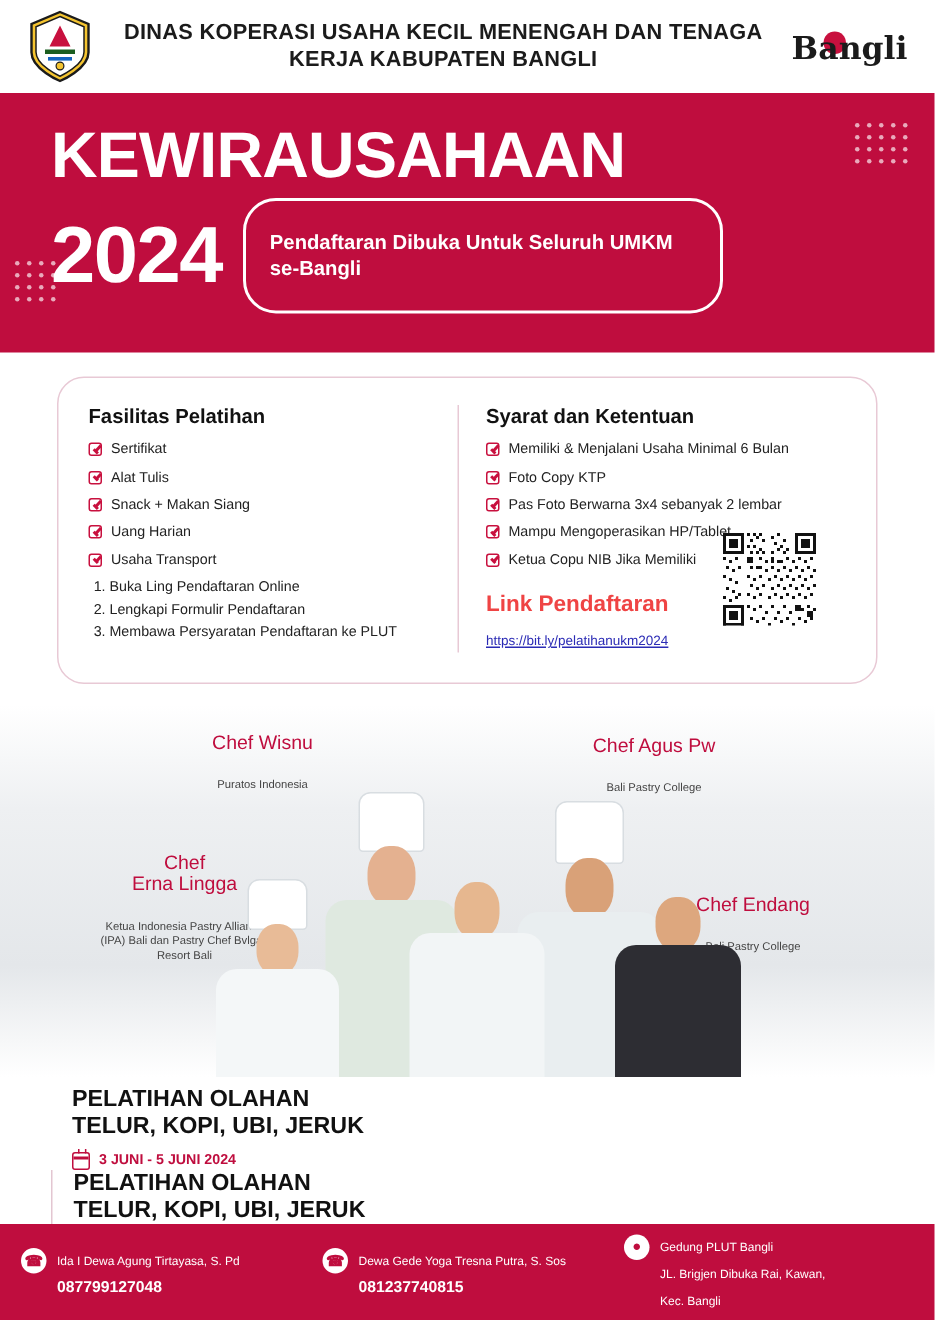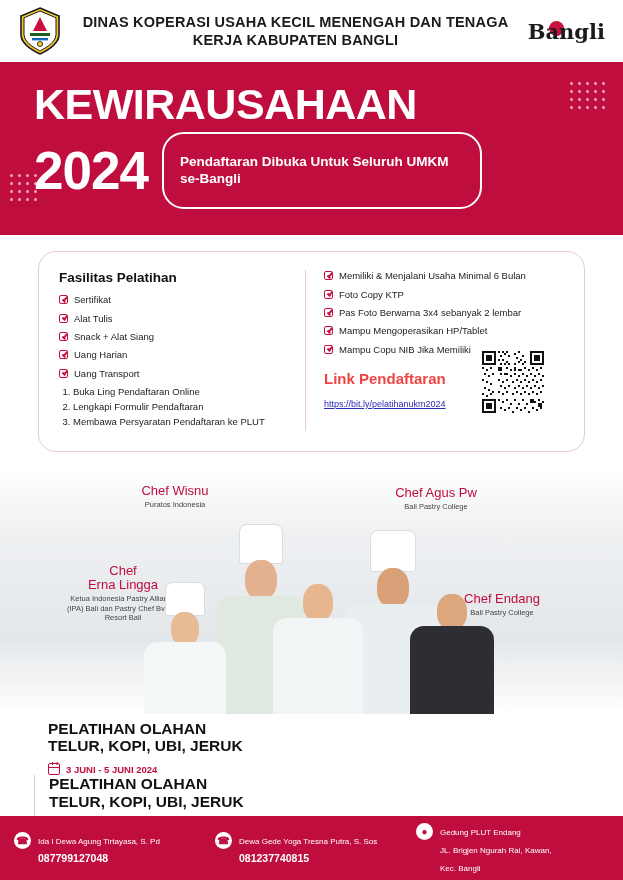--- a/index.html
+++ b/index.html
@@ -102,21 +102,21 @@
   .how-title { margin-top: 18px; }
 
   
   .chefs {
     position: relative; height: 248px; margin-top: 4px;
     background: linear-gradient(180deg,#ffffff 0%, #eef0f2 28%, #e4e7ea 70%, #ffffff 100%);
     overflow: hidden;
   }
   .chef-label { position: absolute; text-align: center; }
   .chef-label .nm { font-size: 13px; font-weight: normal; color: #bf0d3e; line-height: 1.1; }
-  .chef-label .sub { font-size: 7.5px; color: #444; line-height: 1.25; margin-top: 2px; }
+  .chef-label .sub { font-size: 7.5px; color: #444; line-height: 1.25; margin-top: 16px; }
 
   .person { position: absolute; bottom: 0; }
   .p-body { position: relative; width: 100%; height: 100%; }
   .toque { 
     position: absolute; left: 50%; transform: translateX(-50%);
     background: #fff; border: 1px solid #d8dde1; border-radius: 8px 8px 3px 3px;
   }
   .head { position: absolute; left: 50%; transform: translateX(-50%); border-radius: 45%; }
   .torso { position: absolute; left: 50%; transform: translateX(-50%); border-radius: 14px 14px 0 0; }
 
@@ -235,60 +235,61 @@
           <li>
               <span class="cmark"></span>
               <span>Sertifikat</span>
             </li>
           <li>
               <span class="cmark"></span>
               <span>Alat Tulis</span>
             </li>
           <li>
               <span class="cmark"></span>
-              <span>Snack + Alat Siang</span>
+              <span>Snack + Makan Siang</span>
             </li>
           <li>
               <span class="cmark"></span>
               <span>Uang Harian</span>
             </li>
           <li>
               <span class="cmark"></span>
-              <span>Uang Transport</span>
+              <span>Usaha Transport</span>
             </li>
         </ul>
 
         <ol class="steps">
           <li>Buka Ling Pendaftaran Online</li>
           <li>Lengkapi Formulir Pendaftaran</li>
           <li>Membawa Persyaratan Pendaftaran ke PLUT</li>
         </ol>
       </div>
 
       <div class="col-right">
+        <div class="sec-title">Syarat dan Ketentuan</div>
         <ul class="check">
           <li>
               <span class="cmark"></span>
               <span>Memiliki &amp; Menjalani Usaha Minimal 6 Bulan</span>
             </li>
           <li>
               <span class="cmark"></span>
               <span>Foto Copy KTP</span>
             </li>
           <li>
               <span class="cmark"></span>
               <span>Pas Foto Berwarna 3x4 sebanyak 2 lembar</span>
             </li>
           <li>
               <span class="cmark"></span>
               <span>Mampu Mengoperasikan HP/Tablet</span>
             </li>
           <li>
               <span class="cmark"></span>
-              <span>Mampu Copu NIB Jika Memiliki</span>
+              <span>Ketua Copu NIB Jika Memiliki</span>
             </li>
         </ul>
 
         <div class="link-title">Link Pendaftaran</div>
         <a class="link-url" href="#">https://bit.ly/pelatihanukm2024</a>
 
         <div class="qr">
           <svg width="62" height="62" viewBox="0 0 31 31" shape-rendering="crispEdges">
             <rect width="31" height="31" fill="#fff"></rect>
             <g fill="#111">
@@ -522,20 +523,20 @@
     <div class="fitem">
       <span class="fico">☎</span>
       <span class="ftxt">
         <span class="l1">Dewa Gede Yoga Tresna Putra, S. Sos</span><br>
         <span class="l2">081237740815</span>
       </span>
     </div>
     <div class="fitem">
       <span class="fico">●</span>
       <span class="ftxt">
-        <span class="l1">Gedung PLUT Endang</span><br>
-        <span class="l3">JL. Brigjen Ngurah Rai, Kawan,</span><br>
+        <span class="l1">Gedung PLUT Bangli</span><br>
+        <span class="l3">JL. Brigjen Dibuka Rai, Kawan,</span><br>
         <span class="l3">Kec. Bangli</span>
       </span>
     </div>
   </div>
 
 </div>
 
 </body></html>

